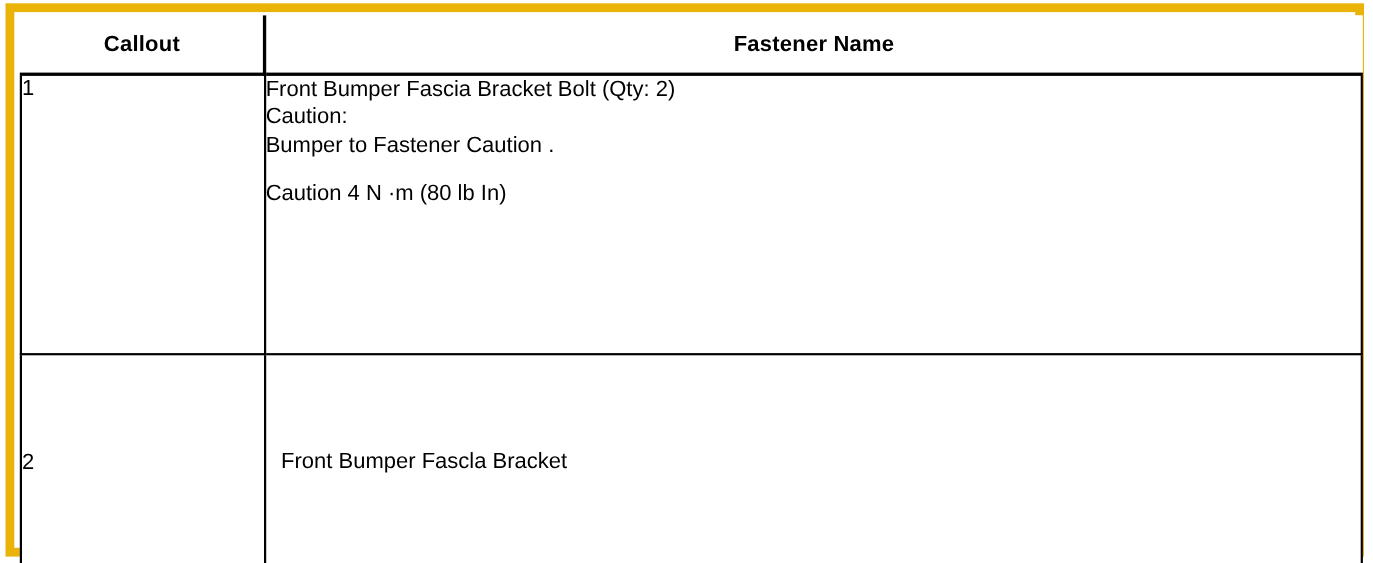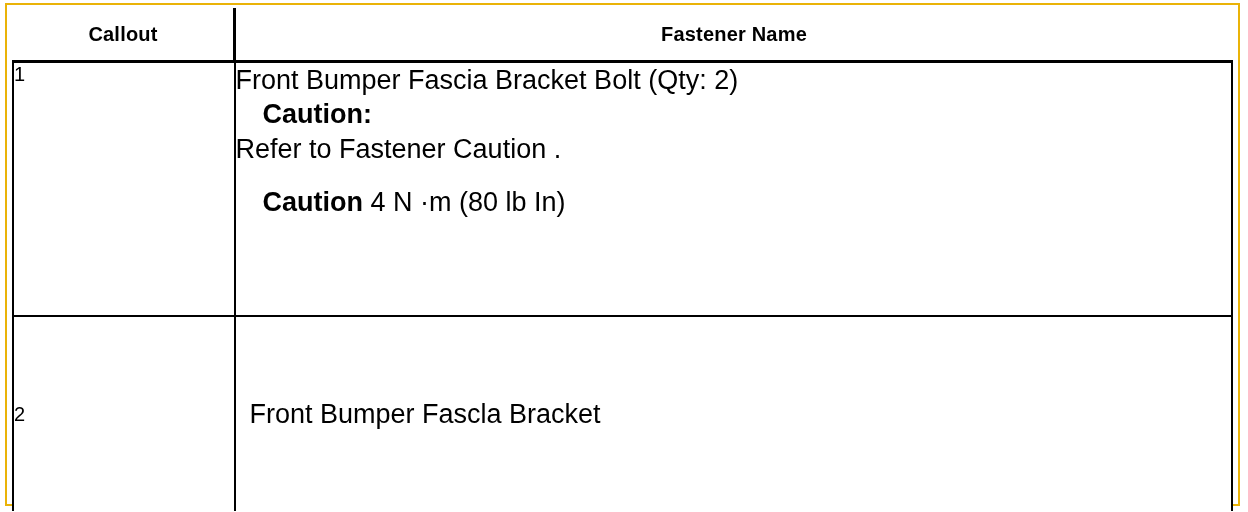--- a/index.html
+++ b/index.html
@@ -23,21 +23,21 @@
     background: #ffffff;
   }
 
   
   .outer-frame {
     position: absolute;
     left: 5px;
     top: 3px;
     width: 1235px;
     height: 503px;
-    border: 2px solid #eab308;
+    border: 8px solid #eab308;
     box-sizing: border-box;
     background: #ffffff;
   }
 
   
   .callout-table {
     position: absolute;
     left: 5px;
     top: 3px;
     width: 1221px;
@@ -110,42 +110,42 @@
     border-bottom: 3px solid #000000;
     font-size: 20px;
     padding: 0 0 0 16px;
     vertical-align: middle;
   }
   .desc-cell {
     border-right: 0;
     border-top: 0;
     border-left: 0;
     border-bottom: 3px solid #000000;
-    font-size: 27px;
+    font-size: 20px;
     padding: 12px 0 12px 14px;
     line-height: 1.27;
   }
 
   .row-1 .num-cell { height: 173px; }
   .row-2 .num-cell { height: 133px; }
 
   .row-2 .desc-cell {
     vertical-align: middle;
     padding-left: 14px;
   }
   .row-2 .num-cell  { vertical-align: middle; }
 
   
   .row-2 .num-cell,
   .row-2 .desc-cell {
     border-bottom: 0;
   }
 
   .line { display: block; white-space: nowrap; }
-  .b { font-weight: bold; margin-left: 27px; }
+  .b { font-weight: normal; }
   .spacer { display: block; height: 19px; }
 </style>
 </head>
 <body>
 
 <div id="page">
   <div class="outer-frame">
 
     <table class="callout-table">
       <thead>
@@ -155,21 +155,21 @@
         </tr>
       </thead>
       <tbody>
 
 
         <tr class="row-1">
           <td class="num-cell">1</td>
           <td class="desc-cell">
             <span class="line">Front Bumper Fascia Bracket Bolt (Qty: 2)</span>
             <span class="line b">Caution:</span>
-            <span class="line">Refer to Fastener Caution .</span>
+            <span class="line">Bumper to Fastener Caution .</span>
             <span class="spacer"></span>
             <span class="line"><span class="b">Caution</span><span> </span><span>4 N ·m (80 lb In)</span></span>
           </td>
         </tr>
 
         <tr class="row-2">
           <td class="num-cell">2</td>
           <td class="desc-cell">
             <span class="line">Front Bumper Fascla Bracket</span>
           </td>

